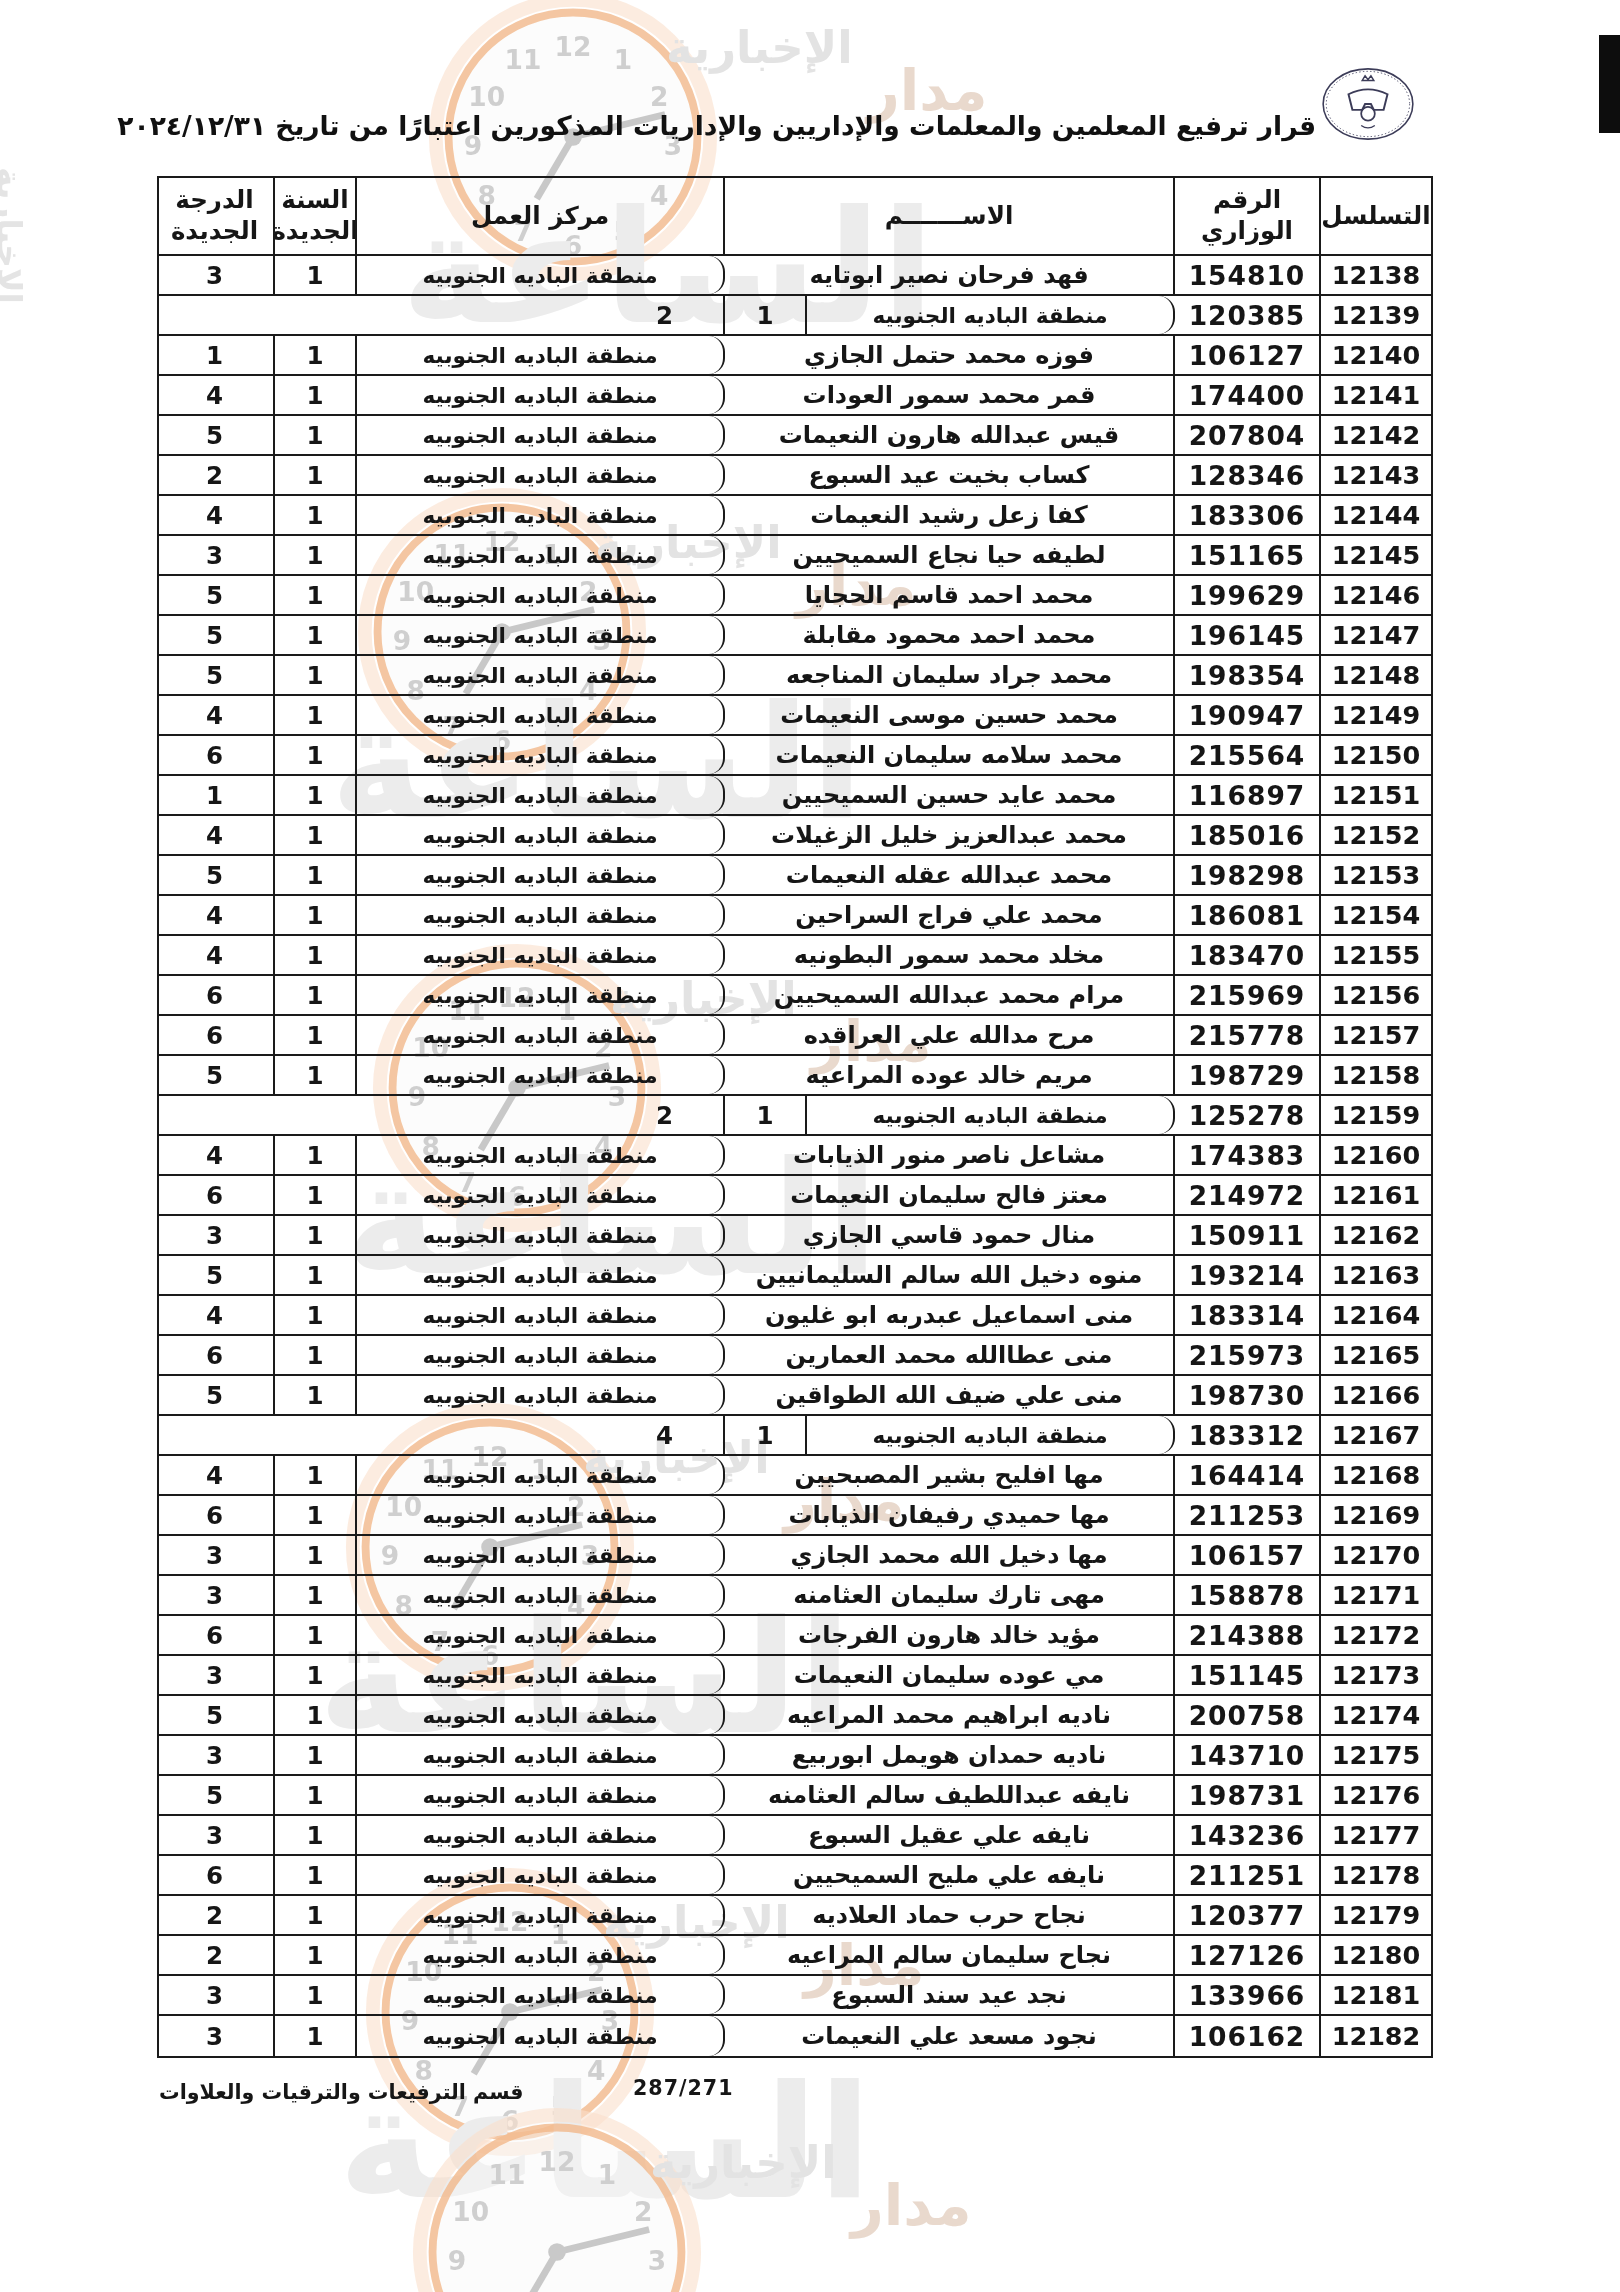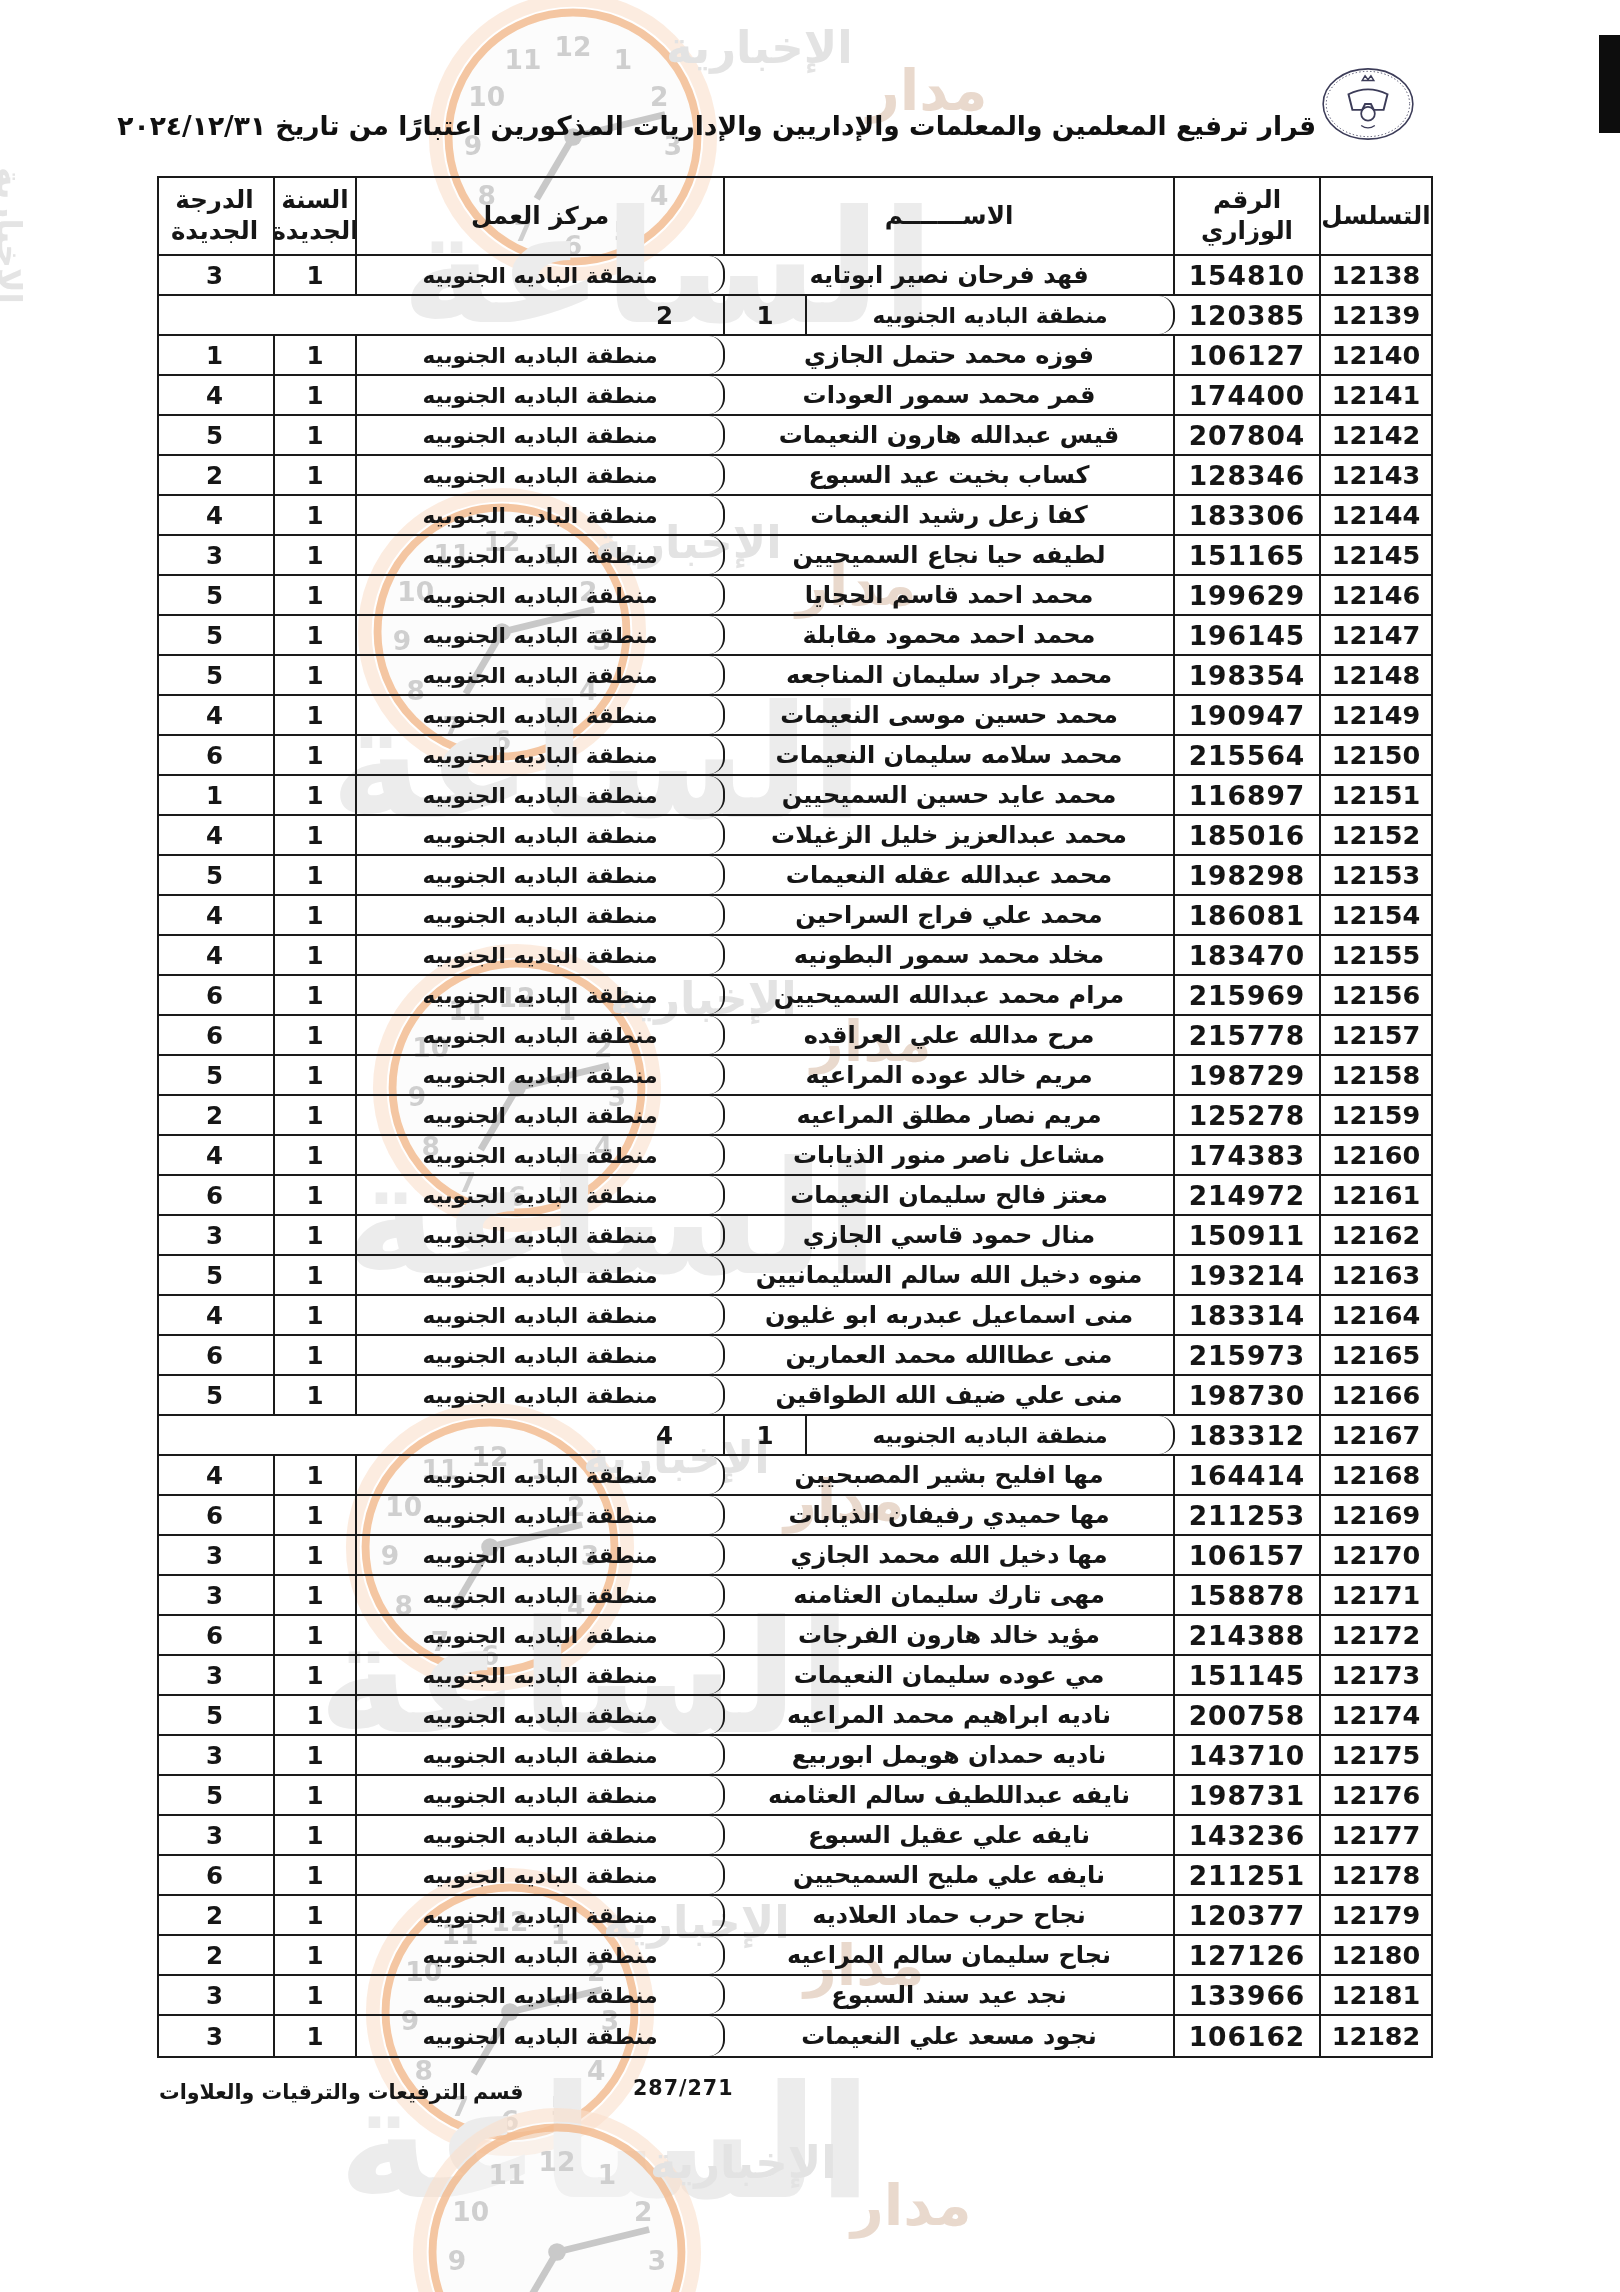--- a/index.html
+++ b/index.html
@@ -469,21 +469,20 @@
     <div class="td c-min">198729</div>
     <div class="td c-name">مريم خالد عوده المراعيه</div>
     <div class="td c-work">منطقة الباديه الجنوبيه</div>
     <div class="td c-year">1</div>
     <div class="td c-grade">5</div>
   </div>
 
   <div class="tr">
     <div class="td c-serial">12159</div>
     <div class="td c-min">125278</div>
-    <div class="td c-name">مريم نصار مطلق المراعيه</div>
     <div class="td c-work">منطقة الباديه الجنوبيه</div>
     <div class="td c-year">1</div>
     <div class="td c-grade">2</div>
   </div>
 
   <div class="tr">
     <div class="td c-serial">12160</div>
     <div class="td c-min">174383</div>
     <div class="td c-name">مشاعل ناصر منور الذيابات</div>
     <div class="td c-work">منطقة الباديه الجنوبيه</div>

